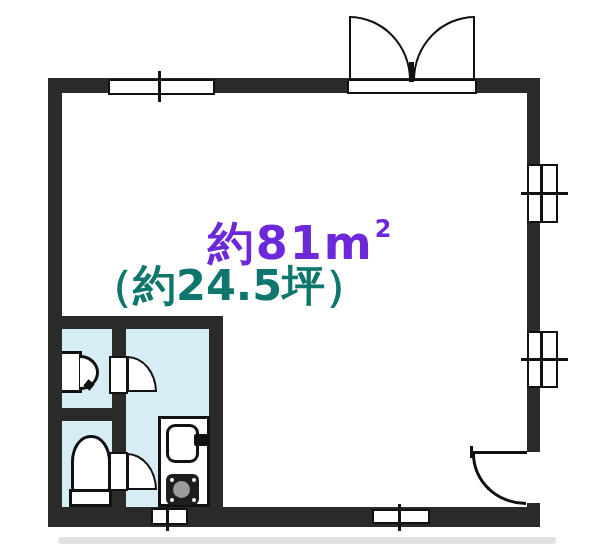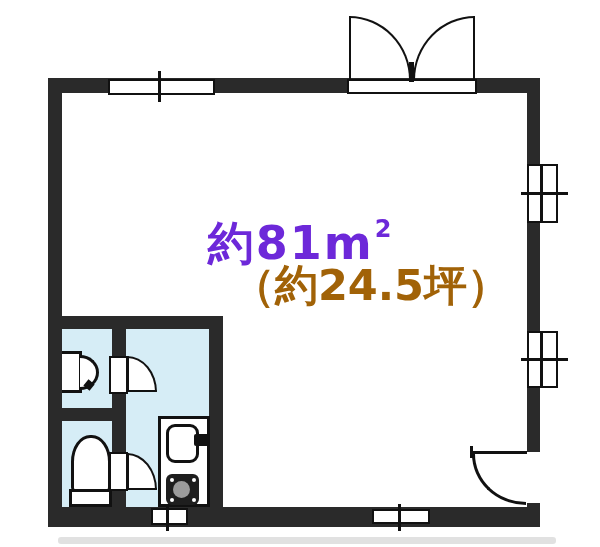--- a/index.html
+++ b/index.html
@@ -84,22 +84,22 @@
   
   .wash-counter{left:62px;top:351px;width:20px;height:42px;background:#fff;
     border:3px solid var(--line);border-left:none;}
   .wash-bowl{left:80px;top:355px;width:19px;height:35px;background:#fff;border:3px solid var(--line);
     border-left:none;border-radius:0 100% 100% 0 / 0 50% 50% 0;}
   .wash-tap{left:85px;top:381px;width:8px;height:8px;background:var(--line);transform:rotate(40deg);}
   
   .area-label{left:150px;top:198px;width:300px;height:58px;color:#6d28d9;
     font-size:46px;font-weight:bold;text-align:center;line-height:74px;letter-spacing:2px;}
   .area-label sup{font-size:24px;vertical-align:super;position:relative;top:-6px;left:1px;}
-  .tsubo-label{left:90px;top:256px;width:420px;height:58px;color:#a16207;
-    font-size:43px;font-weight:bold;text-align:right;line-height:58px;}
+  .tsubo-label{left:90px;top:256px;width:420px;height:58px;color:#0f766e;
+    font-size:43px;font-weight:bold;text-align:left;line-height:58px;}
   .scan-shadow{left:58px;top:537px;width:498px;height:7px;background:var(--scan-shadow);
     opacity:.5;border-radius:3px;}
 </style>
 </head>
 <body>
 
 <div class="plan">
 
   <div class="abs room room-wash"></div>
   <div class="abs room room-toilet"></div>

